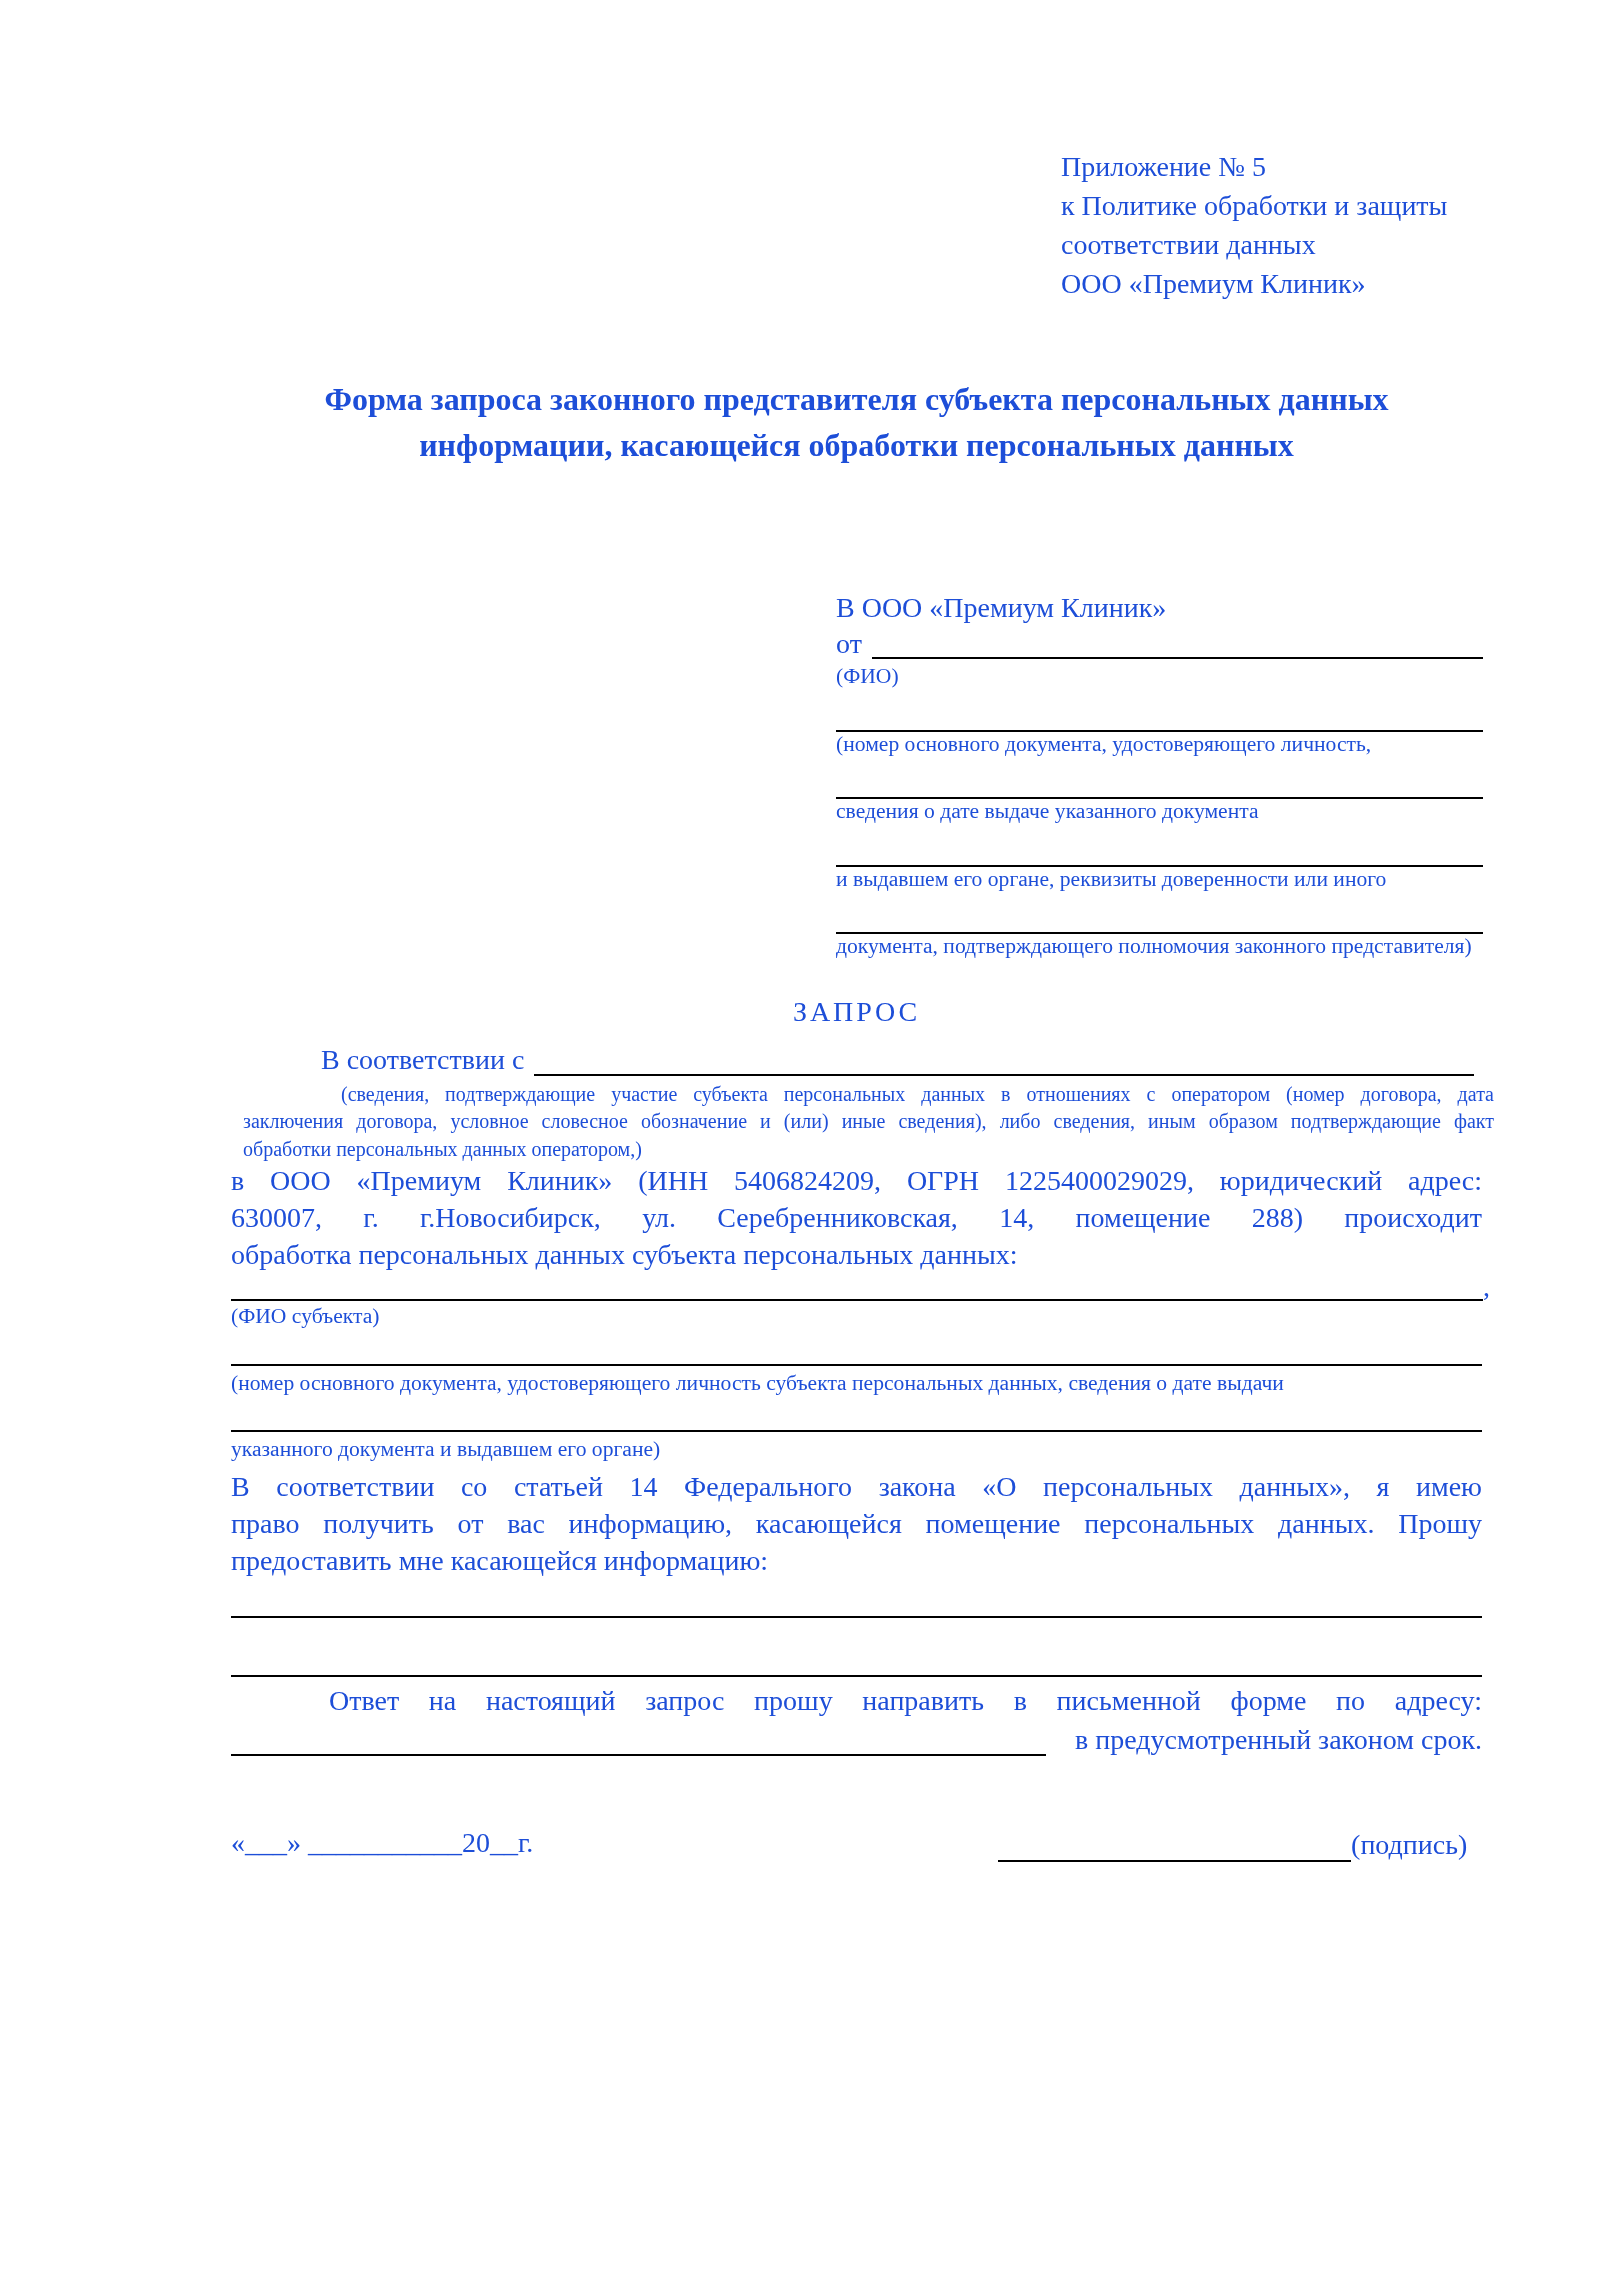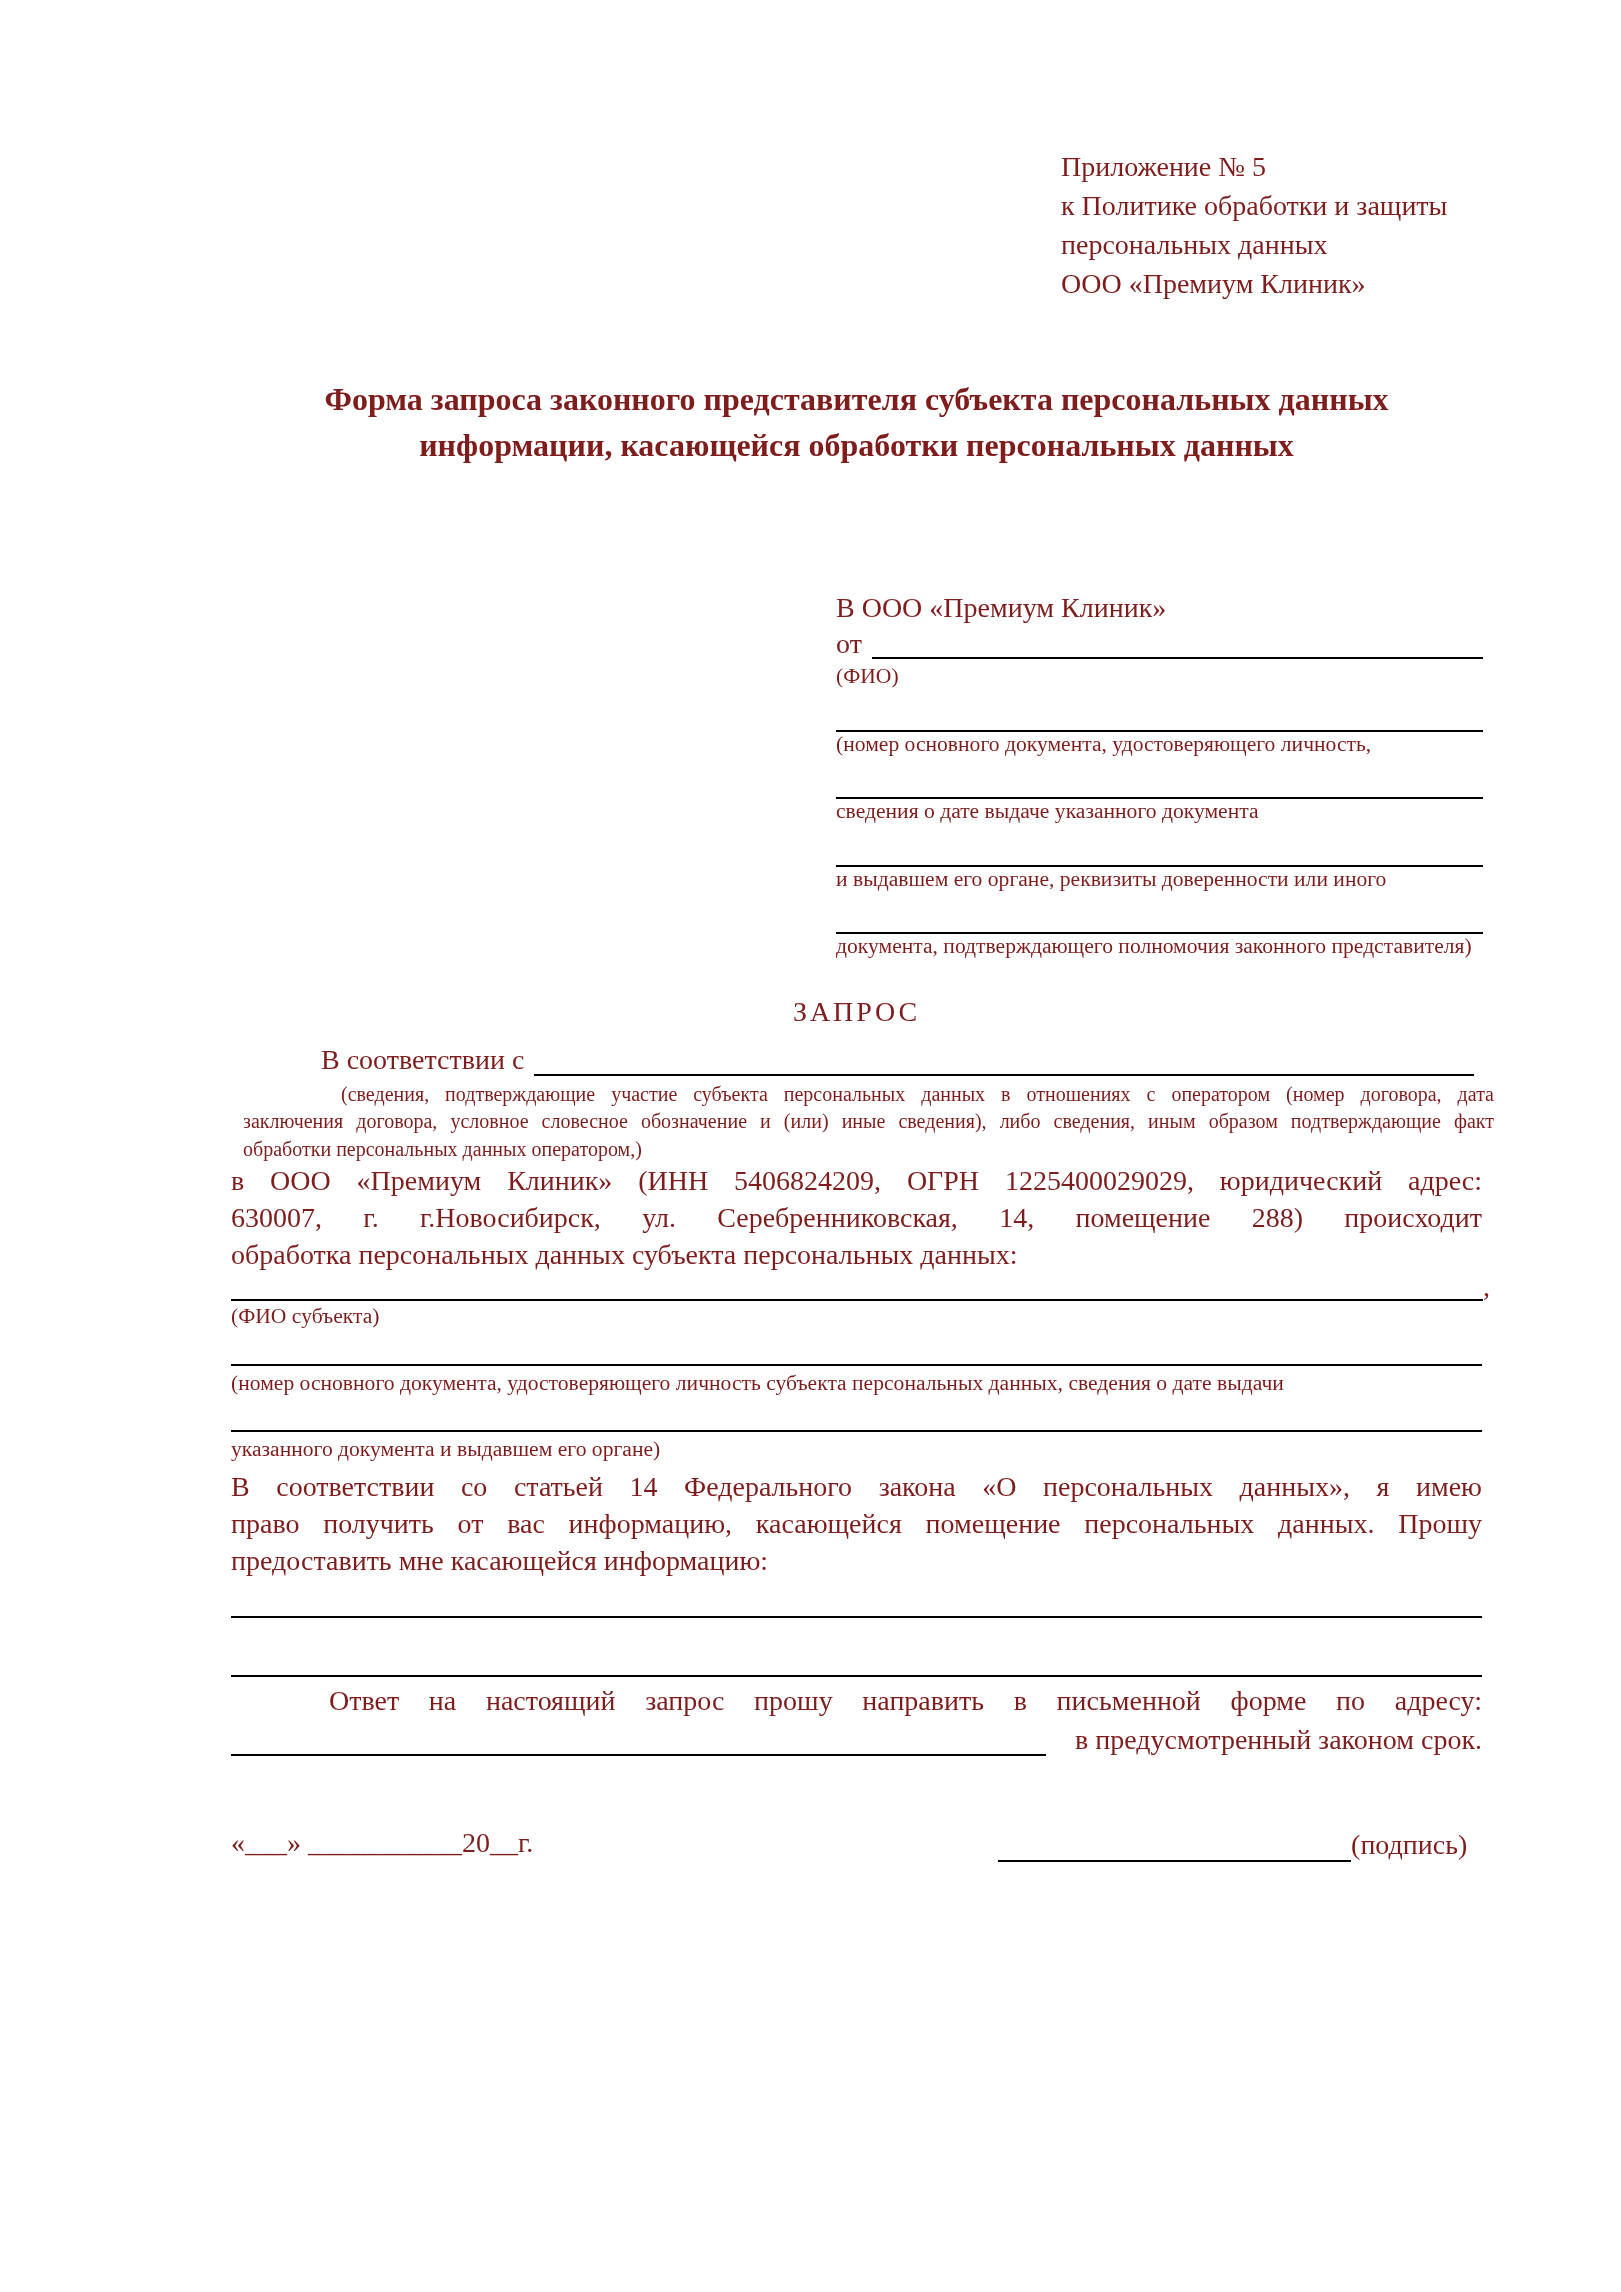--- a/index.html
+++ b/index.html
@@ -1,18 +1,18 @@
 <!DOCTYPE html>
 <html><head>
 <meta charset="utf-8">
 <style>
   html,body { margin:0; padding:0; background:#ffffff; }
   .page {
     position:relative; width:1621px; height:2293px; background:#ffffff;
-    color:#7f1d1d; font-family:"Liberation Serif","DejaVu Serif",serif;
+    color:#1d4ed8; font-family:"Liberation Serif","DejaVu Serif",serif;
     font-size:28px; overflow:hidden;
   }
   .abs { position:absolute; }
 
   
   .appendix { left:1061px; top:147px; line-height:39px; }
 
   
   .title { left:231px; top:376px; width:1251px; text-align:center;
            font-weight:bold; font-size:32px; line-height:46px; }
@@ -68,21 +68,21 @@
   .sig .sig-cap { line-height:35px; white-space:nowrap; }
 </style>
 </head>
 <body>
 
 <div class="page">
 
   <div class="abs appendix">
     <div>Приложение № 5</div>
     <div>к Политике обработки и защиты</div>
-    <div>персональных данных</div>
+    <div>соответствии данных</div>
     <div>ООО «Премиум Клиник»</div>
   </div>
 
   <div class="abs title">
     <div>Форма запроса законного представителя субъекта персональных данных</div>
     <div>информации, касающейся обработки персональных данных</div>
   </div>
 
   <div class="abs recipient">
     <div class="r-to">В ООО «Премиум Клиник»</div>

